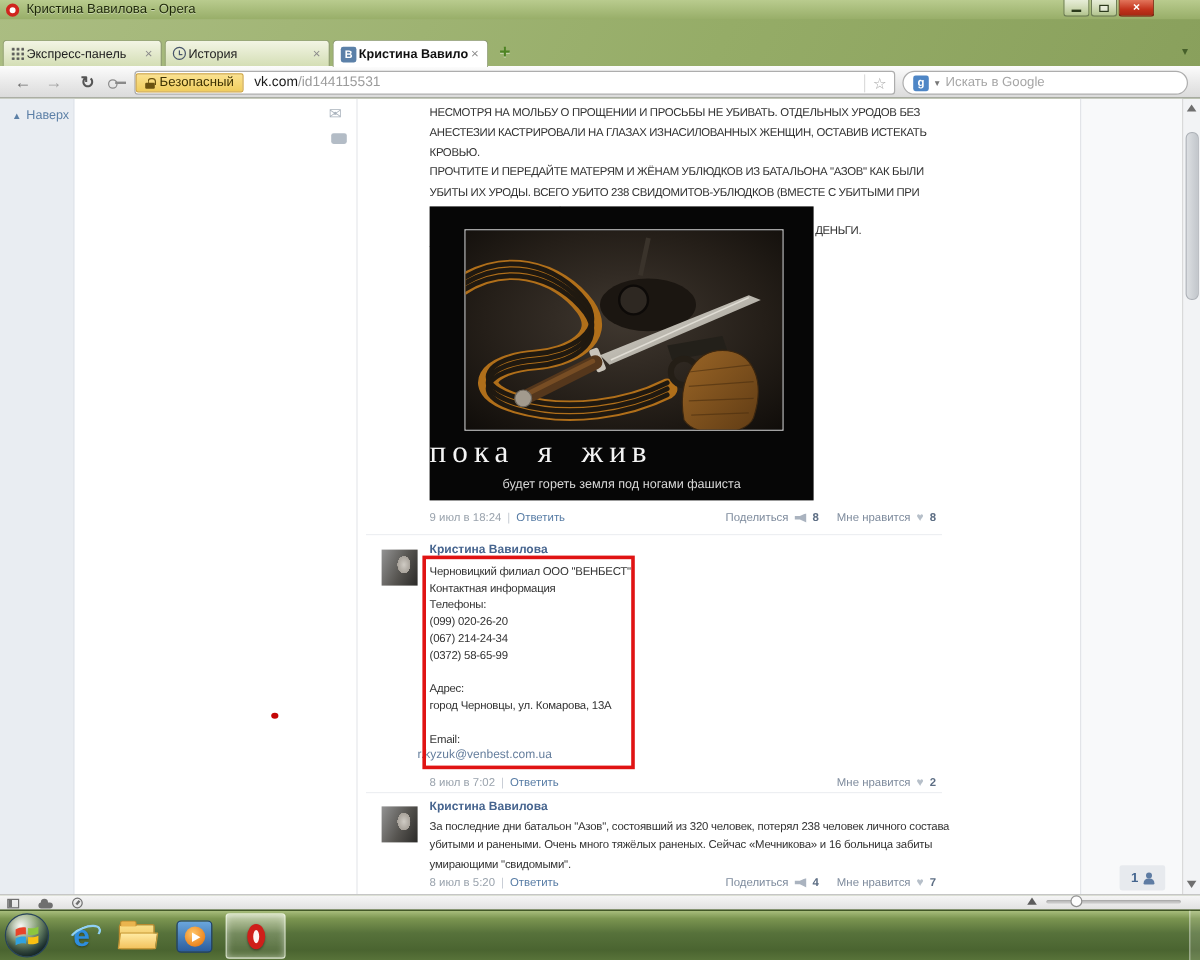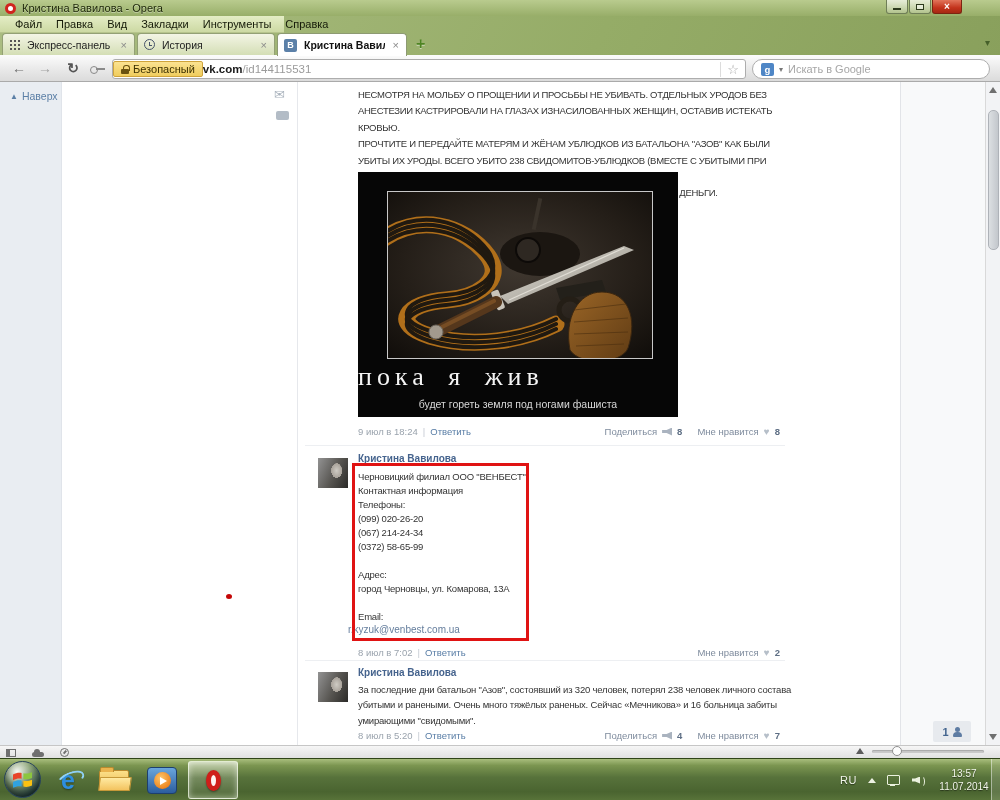--- a/index.html
+++ b/index.html
@@ -13,21 +13,21 @@
   .wbtn{height:14px;border:1px solid #6f7e57;border-top:none;border-radius:0 0 3px 3px;display:flex;align-items:center;justify-content:center;margin-left:1px}
   .wbtn.mm{width:22px;background:linear-gradient(rgba(255,255,255,.65),rgba(255,255,255,.2))}
   .wbtn.cl{width:30px;background:linear-gradient(#e2755b,#c3331c 60%,#a62813);border-color:#7c2410;color:#fff;font-size:10px;font-weight:bold}
   .min-glyph{width:8px;height:2px;background:#2c3a1c;margin-top:4px}
   .max-glyph{width:8px;height:6px;border:1.5px solid #2c3a1c;background:rgba(255,255,255,.5)}
   
   .menubar{position:absolute;left:0;top:16px;width:284px;height:17px;background:linear-gradient(#e4edc6,#ccd9a3);display:flex;align-items:center;padding-left:8px;border-bottom:1px solid #b6c48c}
   .menu-item{font-size:11px;color:#151a08;padding:0 7px;cursor:default}
   
   .tabbar{position:absolute;left:0;top:33px;width:1000px;height:22px}
-  .tab{position:absolute;top:0;height:22px;display:flex;align-items:center;gap:7px;padding:10px 6px;border:1px solid #93a075;border-bottom:none;border-radius:4px 4px 0 0;background:linear-gradient(#f3f5e5,#d4deb5)}
+  .tab{position:absolute;top:0;height:22px;display:flex;align-items:center;gap:2px;padding:10px 6px;border:1px solid #93a075;border-bottom:none;border-radius:4px 4px 0 0;background:linear-gradient(#f3f5e5,#d4deb5)}
   .tab.t1{left:2px;width:133px}
   .tab.t2{left:137px;width:138px}
   .tab.t3{left:277px;width:130px;background:#fff;border-color:#8d9a72;height:23px;z-index:3}
   .tab-label{font-size:10.5px;color:#222;white-space:nowrap;overflow:hidden;flex:1}
   .tab.t3 .tab-label{font-weight:bold;color:#111}
   .tab-close{font-size:11px;color:#8a8a8a;padding:0 1px}
   .grid-icon{width:11px;height:11px;background-image:radial-gradient(#555 1.1px,transparent 1.2px);background-size:4px 4px;background-position:0 0}
   .clock-icon{position:relative;width:11px;height:11px;border:1.5px solid #46536a;border-radius:50%}
   .clock-icon::before{content:"";position:absolute;left:3.5px;top:1.5px;width:1.5px;height:3.5px;background:#46536a}
   .clock-icon::after{content:"";position:absolute;left:3.5px;top:4.5px;width:3px;height:1.5px;background:#46536a}
@@ -42,21 +42,21 @@
   .nb-rel{left:62px;color:#555}
   .wand-icon{position:absolute;left:90px;top:10px;width:15px;height:8px}
   .wand-icon::before{content:"";position:absolute;left:0;top:1px;width:6px;height:6px;border:1.7px solid #8a8a8a;border-radius:50%}
   .wand-icon::after{content:"";position:absolute;left:6px;top:3px;width:9px;height:2px;background:#8a8a8a}
   .addr{position:absolute;left:112px;top:4px;width:634px;height:20px;background:#fff;border:1px solid #adadad;border-radius:3px;display:flex;align-items:center;padding:0 0}
   .secure{height:16px;display:flex;align-items:center;gap:4px;padding:0 7px;background:linear-gradient(#fbe291,#f0cd5e);border:1px solid #cfa43c;border-radius:2px}
   .lock{position:relative;width:8px;height:9px}
   .lock::before{content:"";position:absolute;left:1.5px;top:0;width:5px;height:5px;border:1.5px solid #6a5210;border-bottom:none;border-radius:3px 3px 0 0}
   .lock::after{content:"";position:absolute;left:0;top:4px;width:8px;height:5px;background:#6a5210;border-radius:1px}
   .secure-label{font-size:11px;color:#3d3102}
-  .host{font-size:11.5px;font-weight:bold;color:#1a1a1a;}
+  .host{font-size:11.5px;font-weight:normal;color:#1a1a1a;margin-left:9px}
   .path{font-size:11.5px;color:#9b9b9b}
   .star{margin-left:auto;font-size:13px;color:#a9a9a9;padding:0 6px;border-left:1px solid #dcdcdc}
   .search{position:absolute;left:752px;top:4px;width:238px;height:20px;background:#fff;border:1px solid #adadad;border-radius:10px;display:flex;align-items:center;gap:5px;padding:0 8px}
   .gicon{width:13px;height:13px;background:#4e86c6;border-radius:2px;color:#fff;font-size:9.5px;font-weight:bold;display:flex;align-items:center;justify-content:center}
   .sdd{font-size:8px;color:#777}
   .sph{font-size:11px;color:#a6a6a6}
   
   .viewport{position:absolute;left:0;top:82px;width:985px;height:663px;background:#fff;overflow:hidden}
   .vk-side{position:absolute;left:0;top:0;width:62px;height:100%;background:#e9edf2;border-right:1px solid #e0e4ea}
   .totop{position:absolute;left:10px;top:8px;display:flex;align-items:center;gap:4px}
@@ -162,28 +162,20 @@
         </div>
       <div class="wbtn mm">
           <span class="max-glyph"></span>
         </div>
       <div class="wbtn cl">
           <span>×</span>
         </div>
     </div>
   </div>
 
-  <div class="menubar">
-    <span class="menu-item">Файл</span>
-    <span class="menu-item">Правка</span>
-    <span class="menu-item">Вид</span>
-    <span class="menu-item">Закладки</span>
-    <span class="menu-item">Инструменты</span>
-    <span class="menu-item">Справка</span>
-  </div>
 
   <div class="tabbar">
     <div class="tab t1">
       <span class="grid-icon"></span>
       <span class="tab-label">Экспресс-панель</span>
       <span class="tab-close">×</span>
     </div>
     <div class="tab t2">
       <span class="clock-icon"></span>
       <span class="tab-label">История</span>
@@ -379,26 +371,16 @@
       </div>
     <div class="tico fold">
         <span class="folder-ic"></span>
       </div>
     <div class="tico wmp">
         <span class="wmp-ic"></span>
       </div>
     <div class="operabtn">
         <span class="opera-o"></span>
       </div>
-    <div class="tray">
-      <span class="lang">RU</span>
-      <span class="hidd"></span>
-      <span class="net-ic"></span>
-      <span class="spk-ic"></span>
-      <div class="clock">
-        <div>13:57</div>
-        <div>11.07.2014</div>
-      </div>
-    </div>
     <div class="showdesk"></div>
   </div>
 
 </div>
 
 </body></html>

